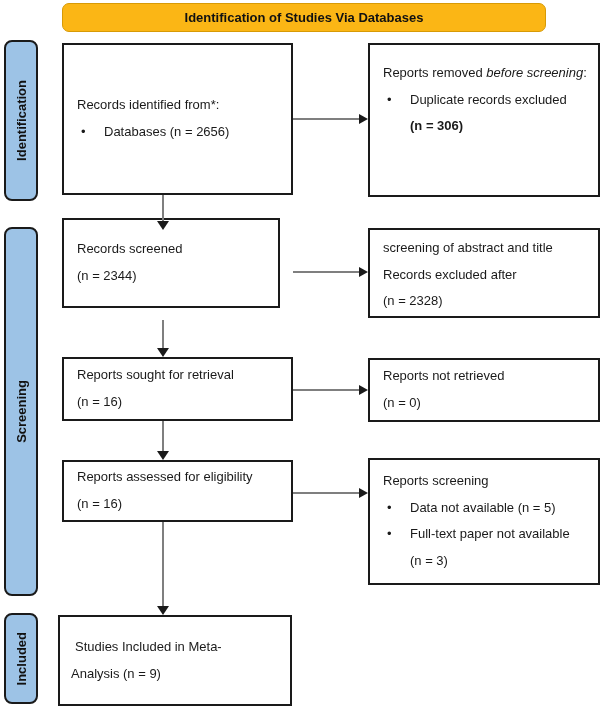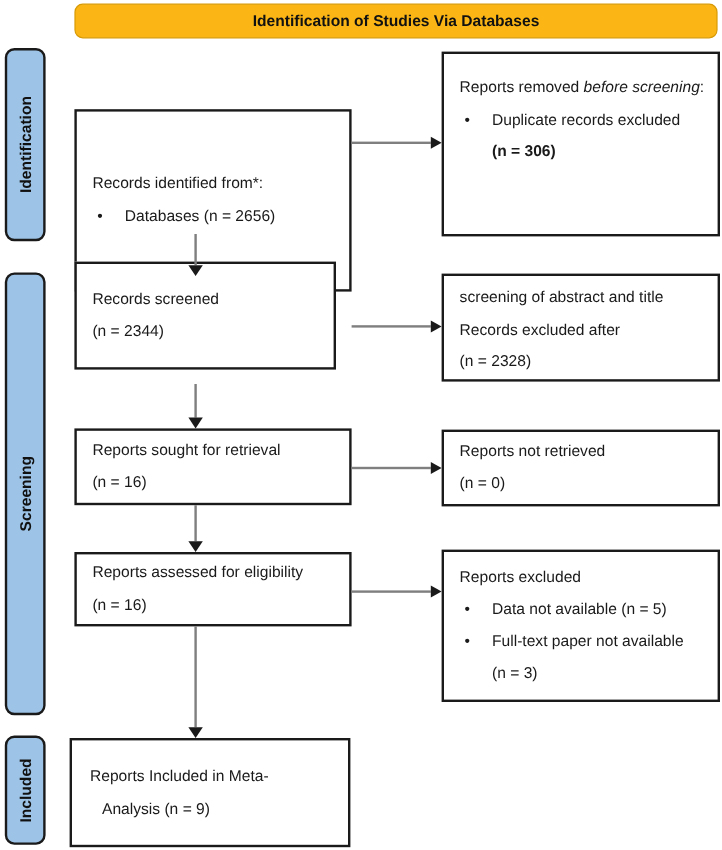--- a/index.html
+++ b/index.html
@@ -9,21 +9,21 @@
     position: relative;
     font-family: "Liberation Sans", "DejaVu Sans", sans-serif;
     font-size: 13px;
     color: #1a1a1a;
     overflow: hidden;
   }
   .abs { position: absolute; }
 
   
   .banner {
-    left: 62px; top: 3px; width: 536px; height: 29px;
+    left: 62px; top: 3px; width: 484px; height: 29px;
     background: #FBB615;
     border: 1px solid #D79A06;
     border-radius: 7px;
     display: flex; align-items: center; justify-content: center;
     font-weight: bold; font-size: 13px; color: #111;
   }
 
   
   .vlabel {
     left: 4px; width: 34px;
@@ -82,21 +82,21 @@
 <div class="abs vlabel" style="top:40px; height:161px;">
   <span>Identification</span>
 </div>
 <div class="abs vlabel" style="top:227px; height:369px;">
   <span>Screening</span>
 </div>
 <div class="abs vlabel" style="top:613px; height:91px;">
   <span>Included</span>
 </div>
 
-<div class="abs box center" style="left:62px; top:43px; width:231px; height:152px;margin-top:48px;">
+<div class="abs box center" style="left:62px; top:43px; width:231px; height:152px;">
   <div class="pad">Records identified from*:</div>
   <div class="pad bullet-row">
     <span class="dot">•</span>
     <span class="btxt">Databases (n = 2656)</span>
   </div>
 </div>
 
 <div class="abs box" style="left:368px; top:43px; width:232px; height:154px; padding-top:15px;">
   <div class="pad">
     <span>Reports removed </span><span class="it">before screening</span><span>:</span>
@@ -130,37 +130,37 @@
   <div class="pad">Reports not retrieved</div>
   <div class="pad">(n = 0)</div>
 </div>
 
 <div class="abs box center" style="left:62px; top:460px; width:231px; height:62px;">
   <div class="pad">Reports assessed for eligibility</div>
   <div class="pad">(n = 16)</div>
 </div>
 
 <div class="abs box" style="left:368px; top:458px; width:232px; height:127px; padding-top:8px;">
-  <div class="pad">Reports excluded</div>
+  <div class="pad">Reports screening</div>
   <div class="pad bullet-row">
     <span class="dot">•</span>
     <span class="btxt">Data not available (n = 5)</span>
   </div>
   <div class="pad bullet-row">
     <span class="dot">•</span>
     <span class="btxt">
       <div>Full-text paper not available</div>
       <div>(n = 3)</div>
     </span>
   </div>
 </div>
 
 <div class="abs box center" style="left:58px; top:615px; width:234px; height:91px;">
-  <div class="pad" style="padding-left:15px;">Reports Included in Meta-</div>
-  <div class="pad" style="padding-left:25px;">Analysis (n = 9)</div>
+  <div class="pad" style="padding-left:15px;">Studies Included in Meta-</div>
+  <div class="pad" style="padding-left:11px;">Analysis (n = 9)</div>
 </div>
 
 <div class="abs arrow-h" style="left:293px; top:114px; width:75px;">
   <div class="line"></div>
     <div class="head"></div>
 </div>
 <div class="abs arrow-h" style="left:293px; top:267px; width:75px;">
   <div class="line"></div>
     <div class="head"></div>
 </div>

